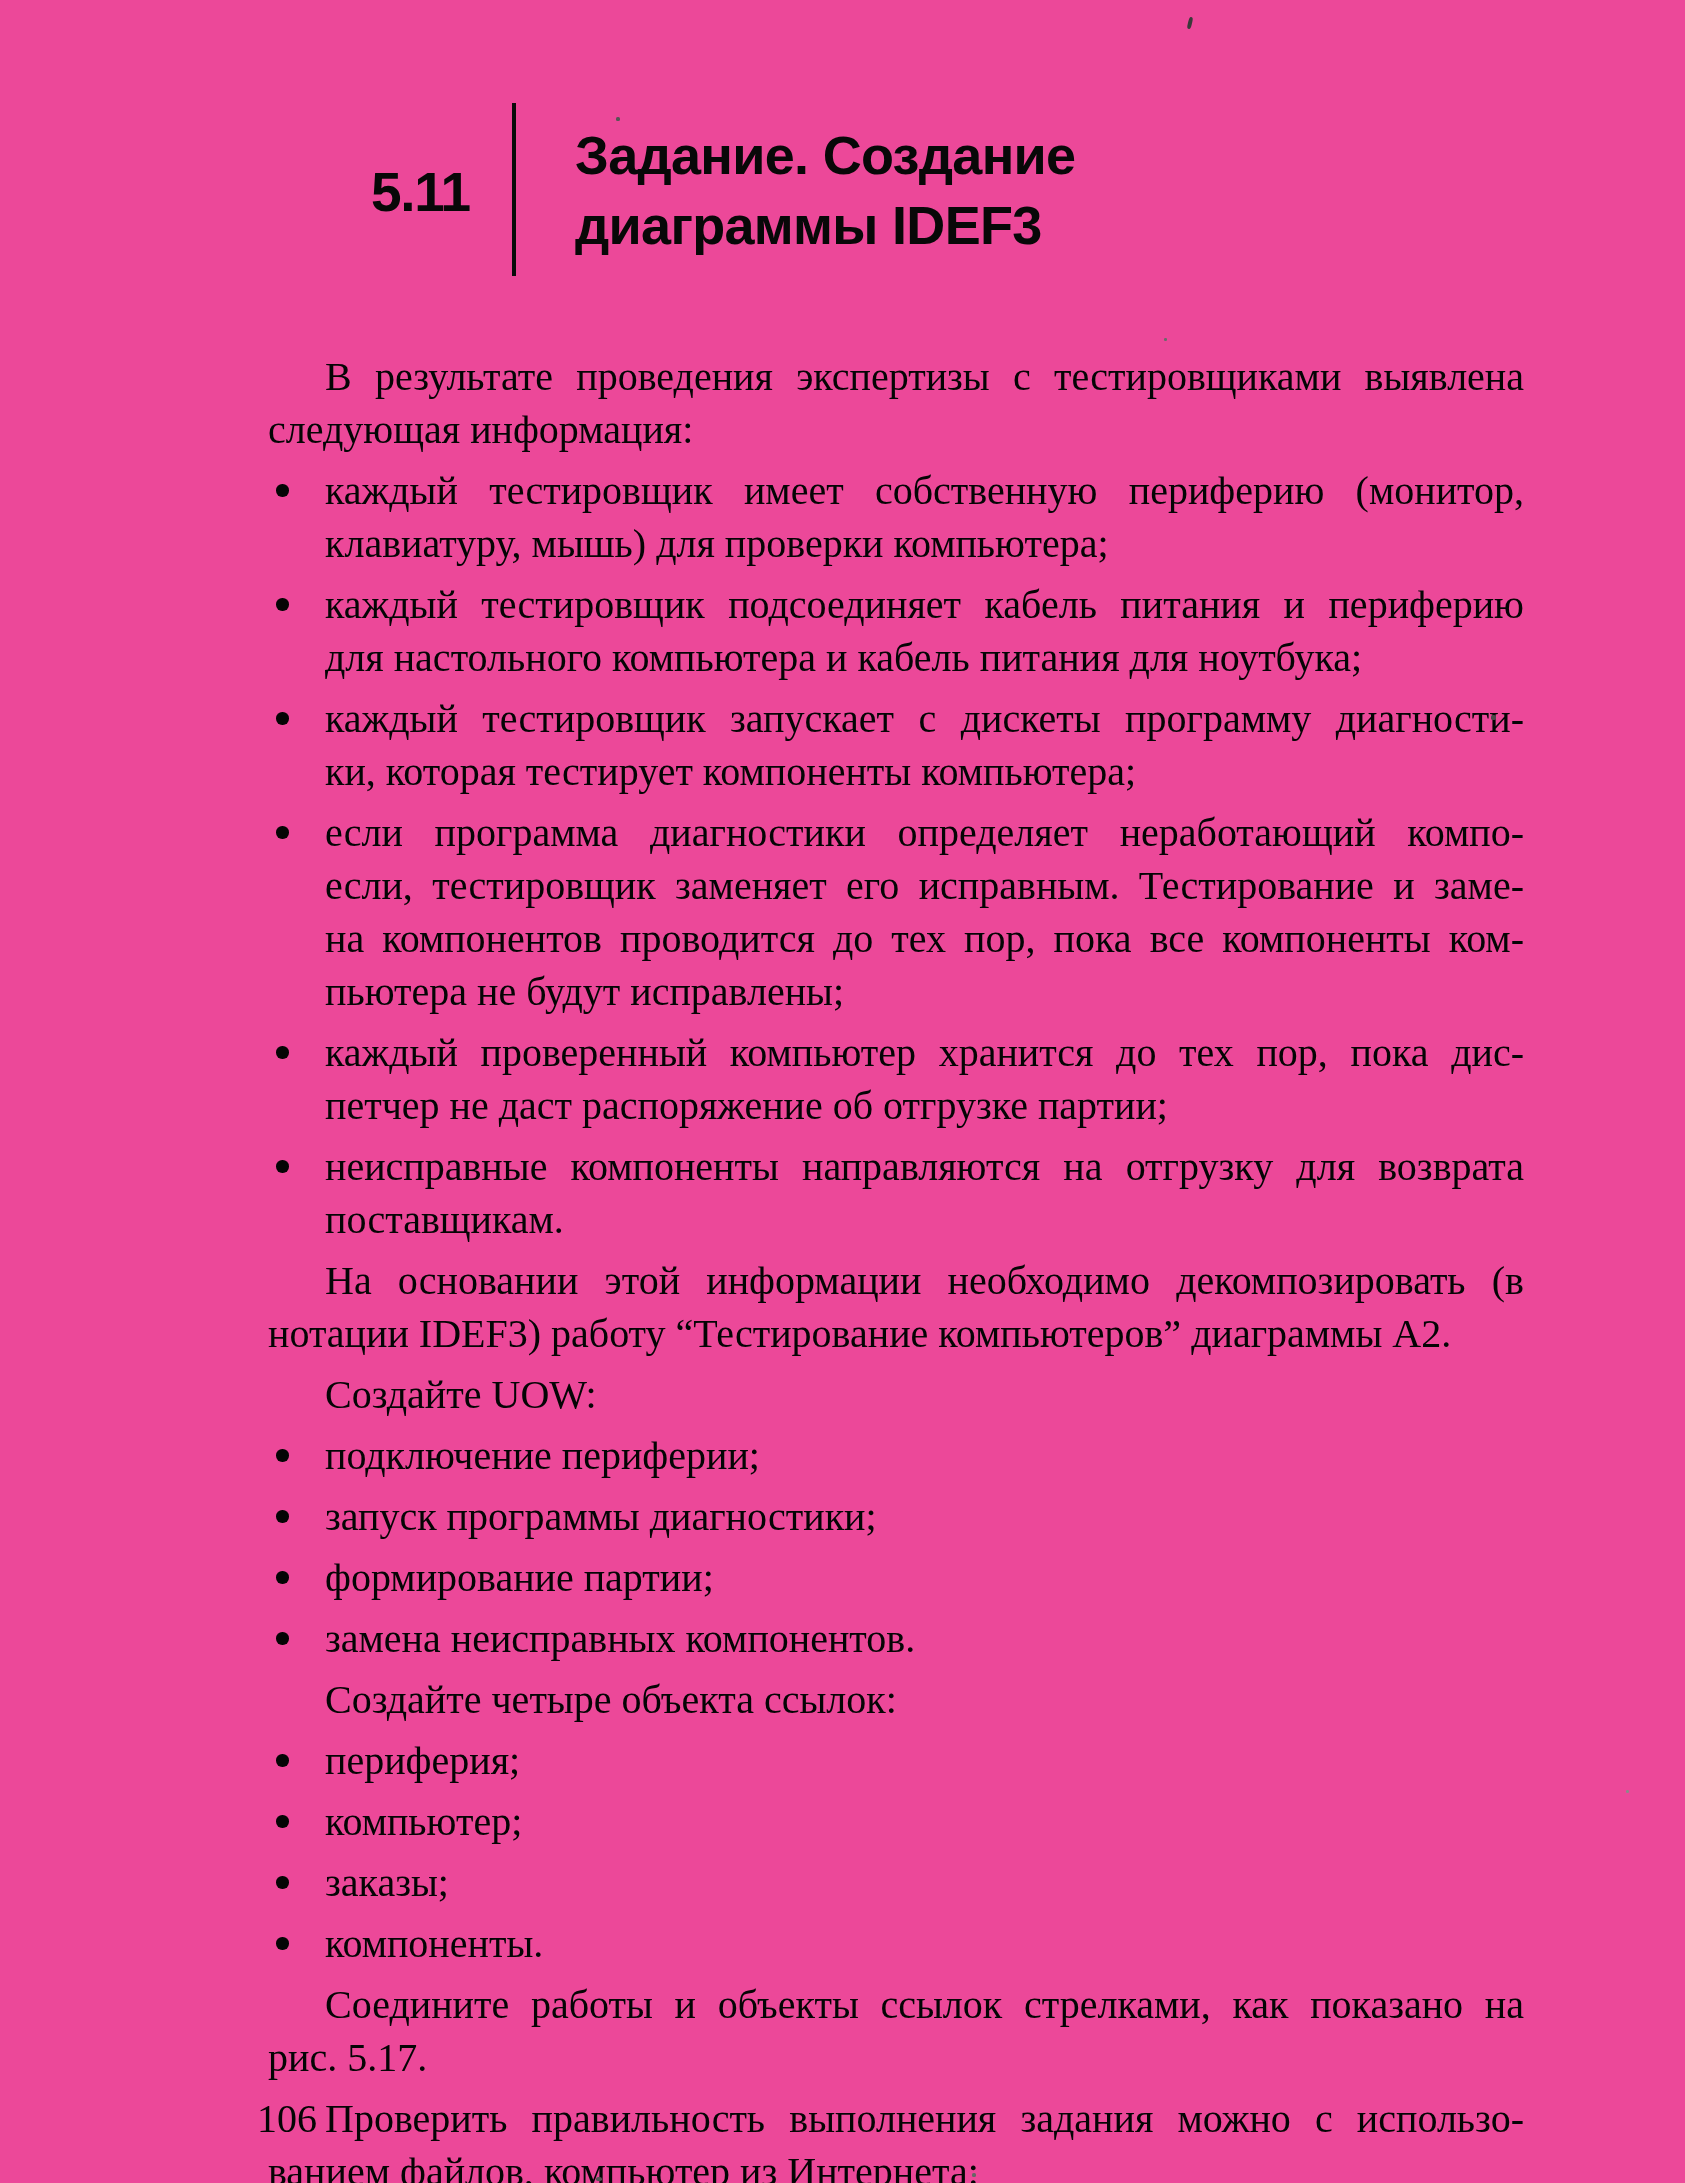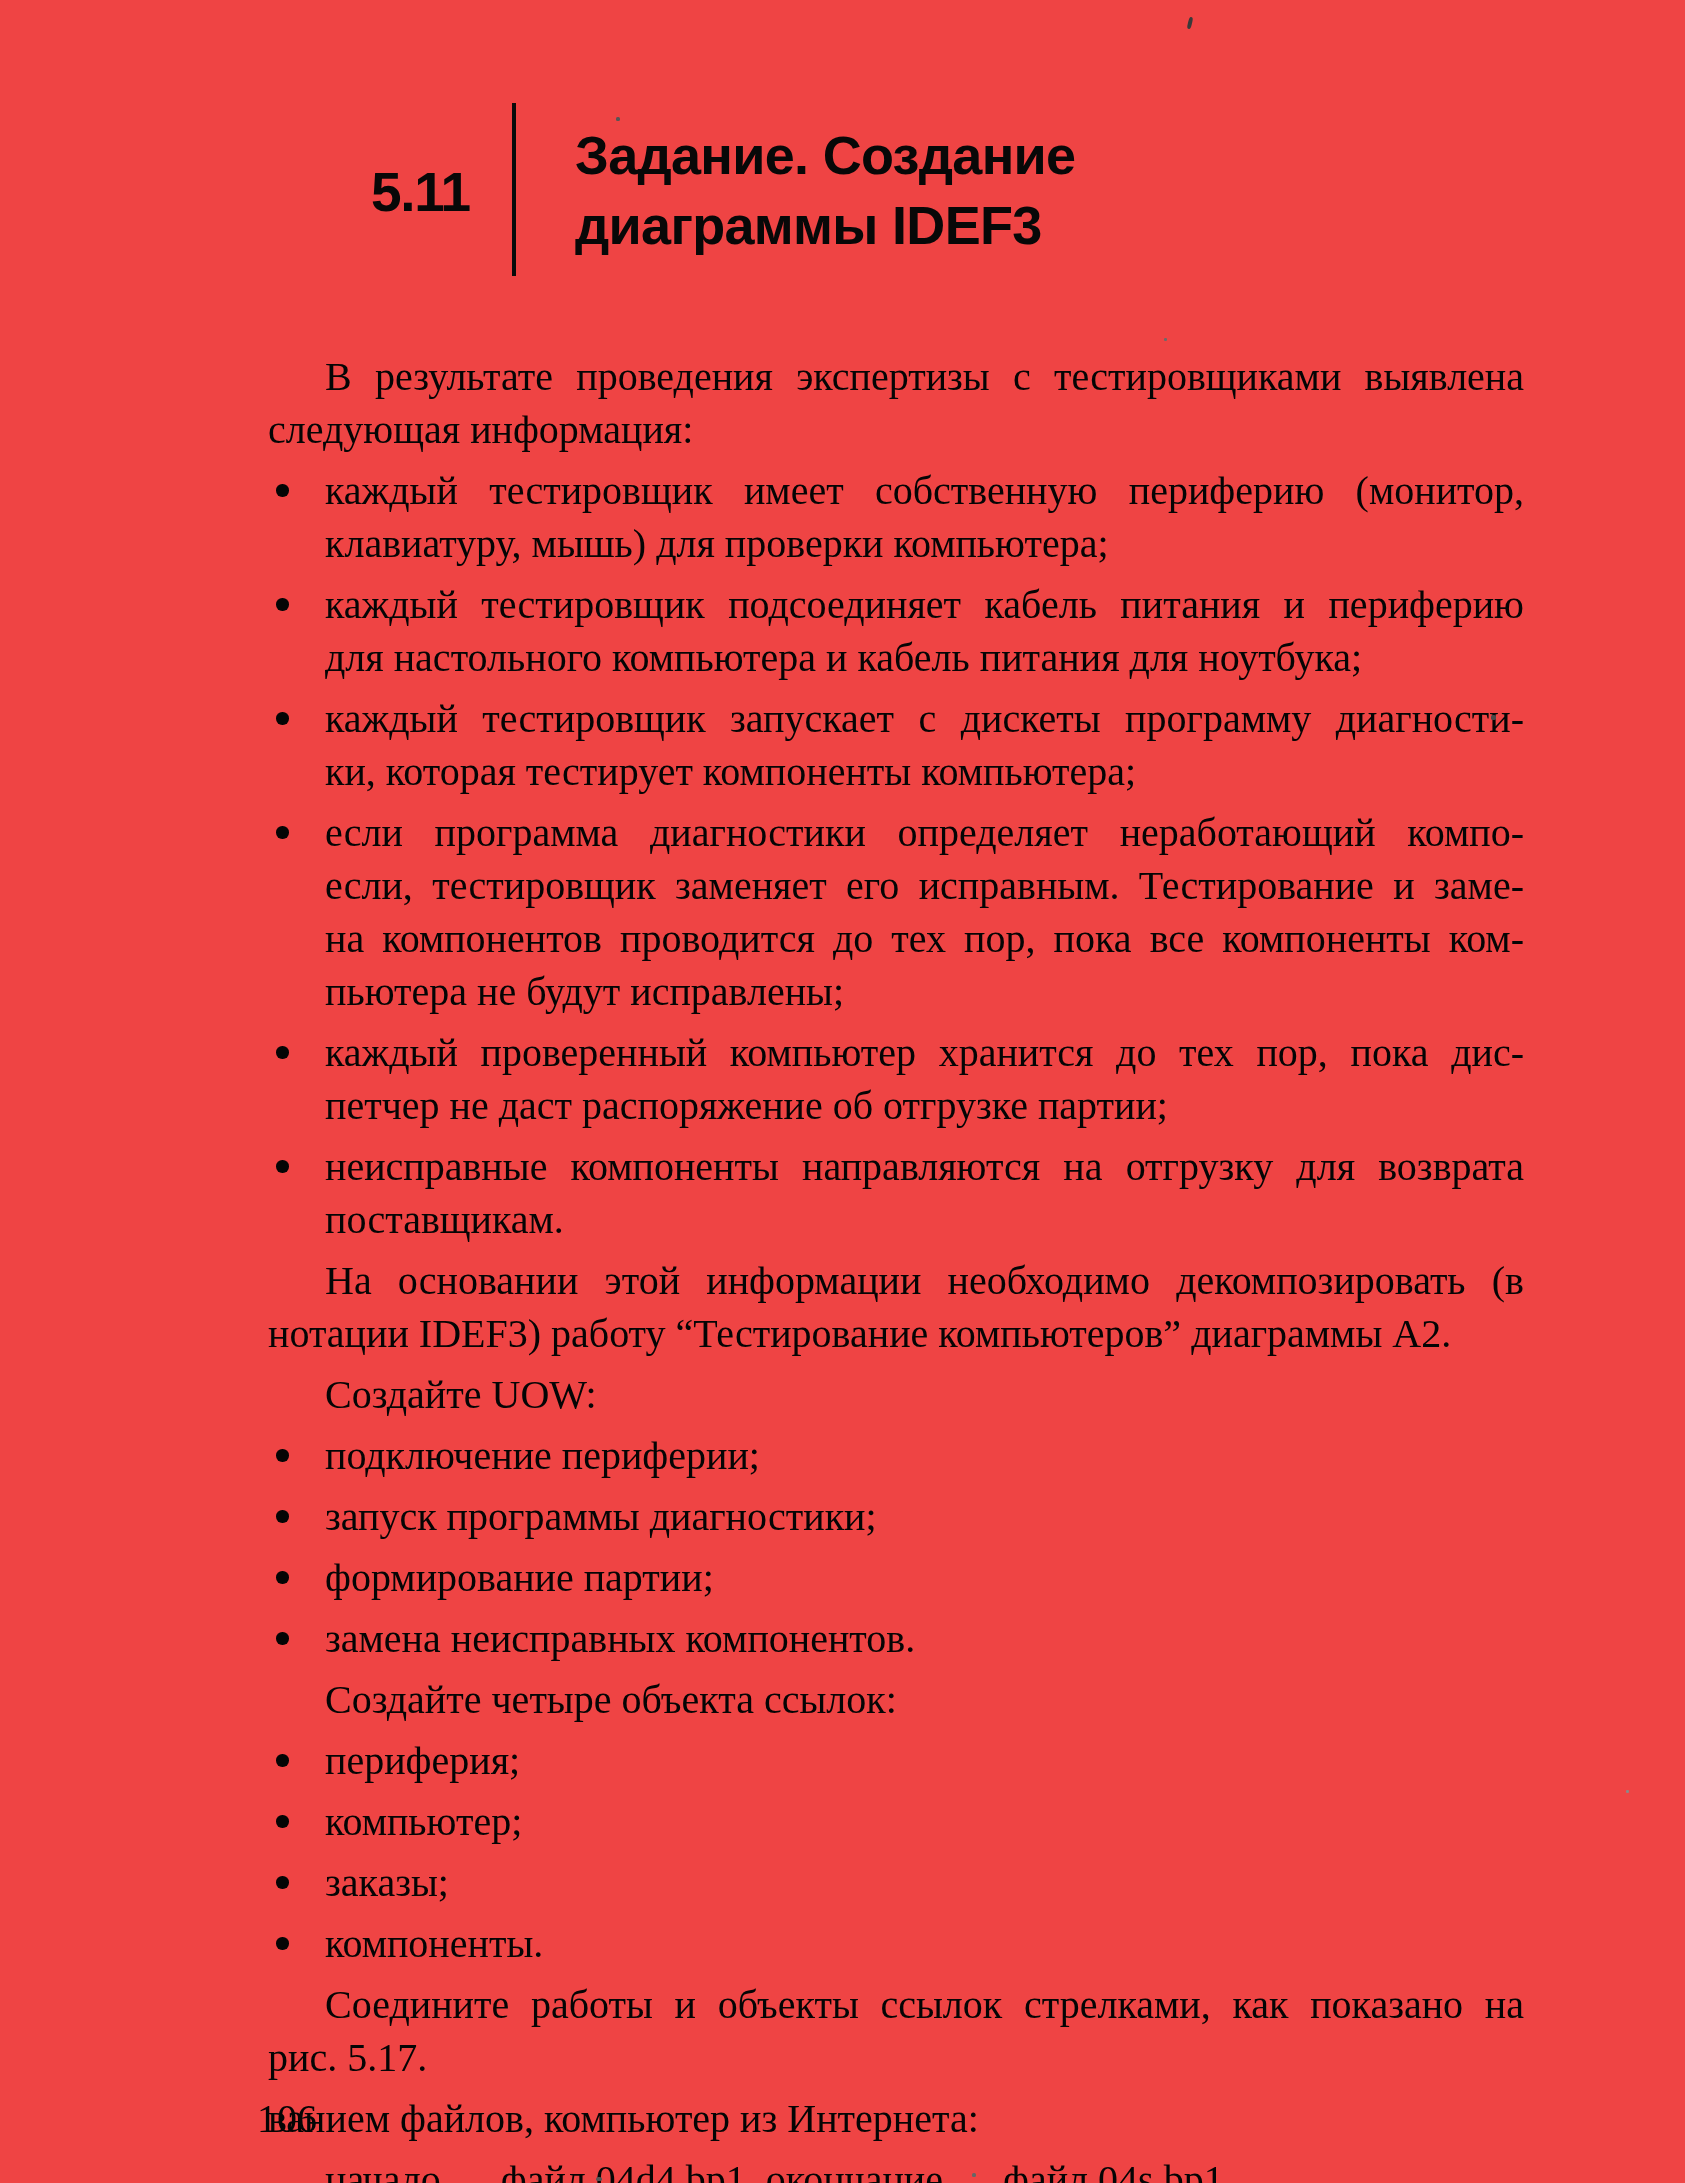--- a/index.html
+++ b/index.html
@@ -4,21 +4,21 @@
 <style>
   html, body {
     margin: 0;
     padding: 0;
     background: #e8e8e8;
   }
   .page {
     position: relative;
     width: 1686px;
     height: 2183px;
-    background: #ef4444;
+    background: #ec4899;
     overflow: hidden;
     color: #0a0a0a;
     font-family: "Liberation Serif", serif;
   }
 
   
   .section-number {
     position: absolute;
     left: 371px;
     top: 165px;
@@ -206,20 +206,21 @@
       </div>
       <div class="para bullet">
         <span class="dot"></span>
         <div class="line last">компоненты.</div>
       </div>
       <div class="para indent">
         <div class="line j ind">Соедините работы и объекты ссылок стрелками, как показано на</div>
         <div class="line last">рис. 5.17.</div>
       </div>
       <div class="para indent">
+        <div class="line j ind">Проверить правильность выполнения задания можно с использо-</div>
         <div class="line last">ванием файлов, компьютер из Интернета:</div>
       </div>
       <div class="para indent">
         <div class="line last ind">начало — файл 04d4.bp1, окончание — файл 04s.bp1.</div>
       </div>
     </div>
 
   <div class="page-number">106</div>
 
   <div class="speck s1"></div>

